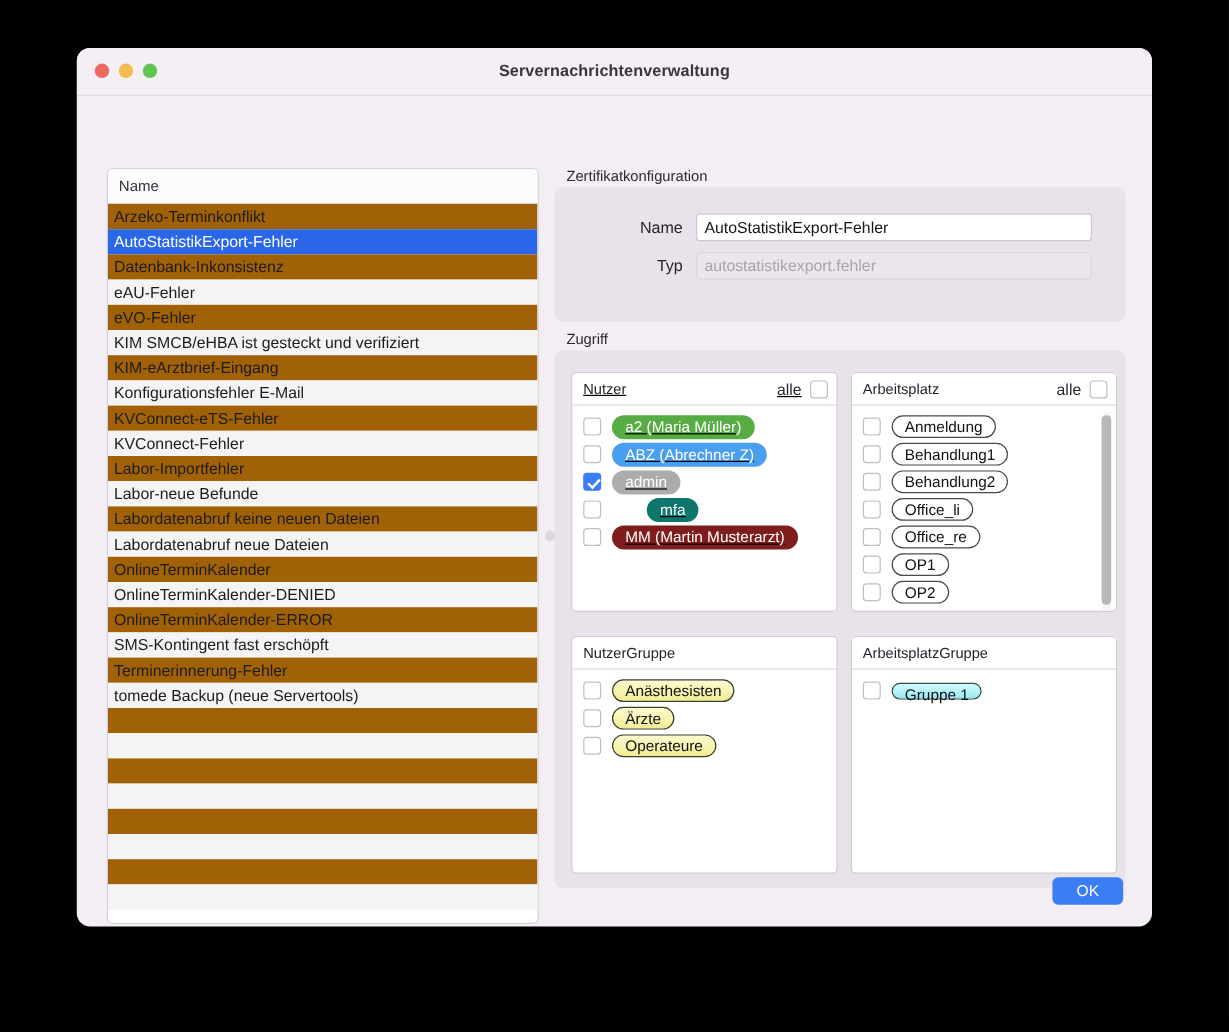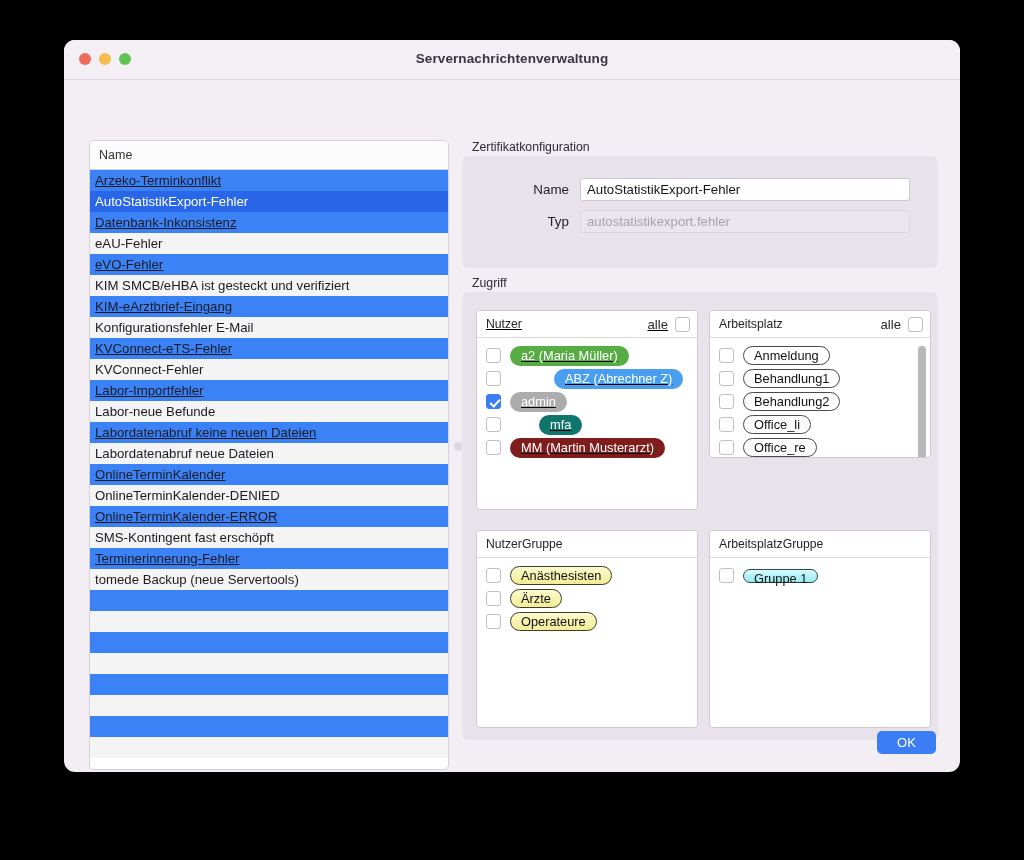--- a/index.html
+++ b/index.html
@@ -58,21 +58,21 @@
     padding-left: 9px;
     font-size: 12.5px; color: #35303a;
   }
   #list-rows { flex: 1; overflow: hidden; }
   .row {
     height: 21px; line-height: 21px;
     padding-left: 5px;
     font-size: 13.2px; color: #1d1a20;
     white-space: nowrap; overflow: hidden;
   }
-  .row.odd  { background: #3b82f6; text-decoration: underline; }
+  .row.odd  { background: #a16207; }
   .row.even { background: #f4f4f5; }
   .row.sel  { background: #2a66e8; color: #fff; }
 
   #splitter-dot {
     position: absolute; left: 390px; top: 362px;
     width: 9px; height: 9px; border-radius: 50%;
     background: #ded7e0;
   }
 
   
@@ -180,21 +180,21 @@
     background: #f6f6f6; border-radius: 4px;
   }
   .scrollthumb {
     position: absolute; left: 0; top: 2px;
     width: 8px; height: 158px;
     background: #b8b8b8; border-radius: 4px;
   }
 
   
   #p-nutzer   { left: 412px; top: 230px; width: 222px; height: 200px; text-decoration: underline; }
-  #p-arbeits  { left: 645px; top: 230px; width: 222px; height: 148px; }
+  #p-arbeits  { left: 645px; top: 230px; width: 222px; height: 200px; }
   #p-ngruppe  { left: 412px; top: 450px; width: 222px; height: 198px; }
   #p-agruppe  { left: 645px; top: 450px; width: 222px; height: 198px; }
 
   
   #ok-button {
     position: absolute; right: 24px; bottom: 18px;
     width: 59px; height: 23px;
     background: #3b7df5;
     border: none; border-radius: 5px;
     color: #fff; font-size: 13px;
@@ -277,21 +277,21 @@
           <span class="tp-alle">alle</span>
           <span class="cb" style="margin-right: 0px;"></span>
         </div>
         <div class="tp-rows">
           <div class="tagrow">
             <span class="cb"></span>
             <span class="tag solid" style="background: rgb(87, 173, 67);">a2 (Maria Müller)</span>
           </div>
           <div class="tagrow">
             <span class="cb"></span>
-            <span class="tag solid" style="background: rgb(74, 158, 240); margin-left: 44px;">ABZ (Abrechner Z)</span>
+            <span class="tag solid" style="background: rgb(74, 158, 240);">ABZ (Abrechner Z)</span>
           </div>
           <div class="tagrow">
             <span class="cb checked"></span>
             <span class="tag solid" style="background: rgb(172, 172, 172);">admin</span>
           </div>
           <div class="tagrow">
             <span class="cb"></span>
             <span class="tag solid" style="background: #0f766e; margin-left: 29px;">mfa</span>
           </div>
           <div class="tagrow">

